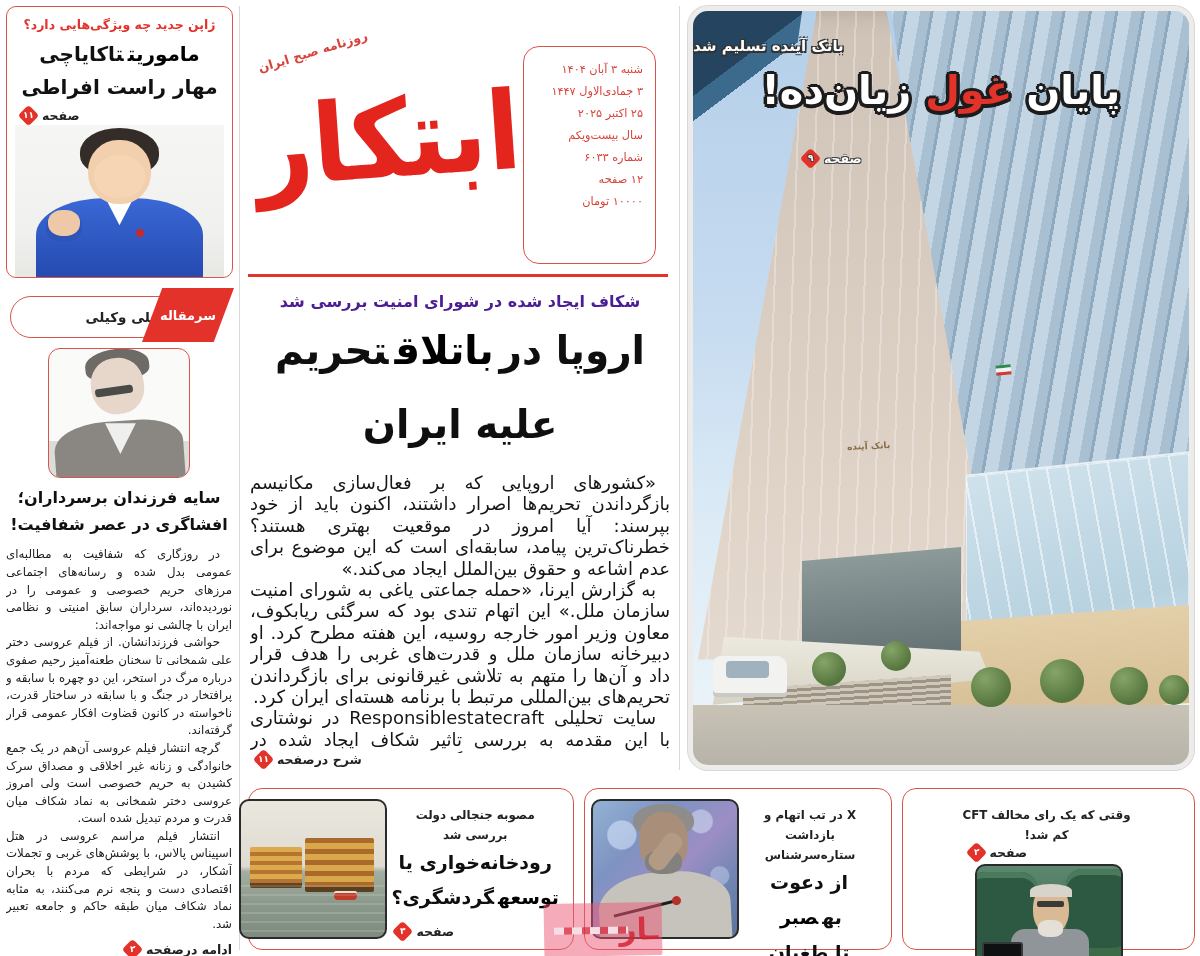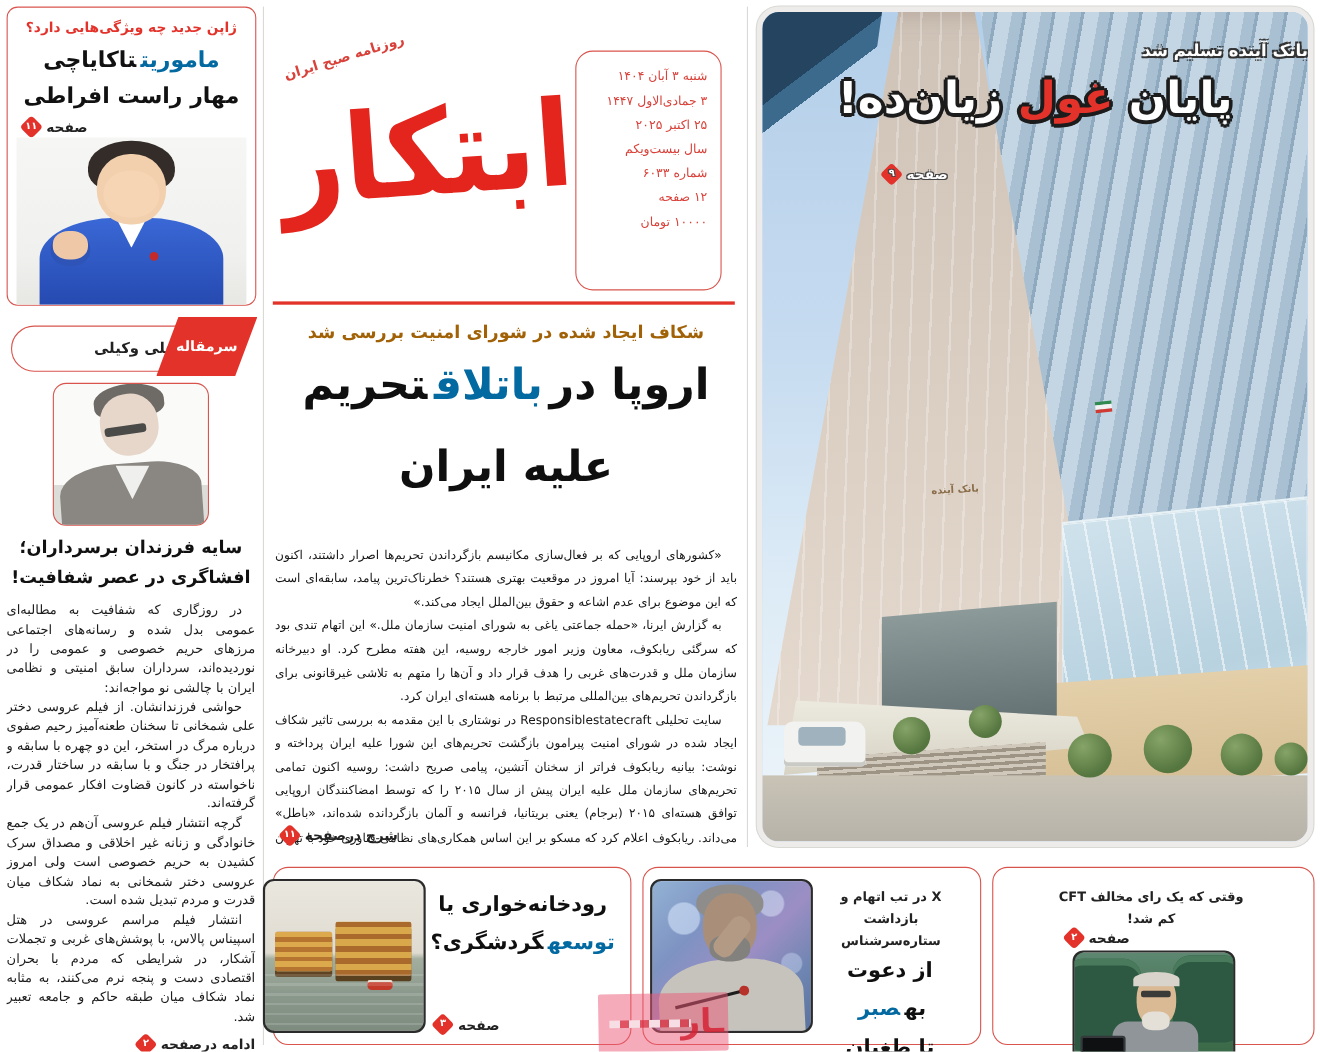--- a/index.html
+++ b/index.html
@@ -1,20 +1,20 @@
 <!DOCTYPE html>
 <html dir="rtl" lang="fa"><head>
 <meta charset="utf-8">
 <style>
   * { margin:0; padding:0; box-sizing:border-box; }
   html,body { background:#ffffff; }
   body { font-family:"DejaVu Sans", sans-serif; width:1200px; height:956px; overflow:hidden; }
   .page { position:relative; width:1200px; height:956px; background:#fff; direction:rtl;border-radius:31px; }
 
-  .red { color:#0369a1; }
+  .red { color:#000000; }
   .vdiv { position:absolute; width:1px; background:#d9d9d6; }
 
   
   .diamond { display:inline-flex; align-items:center; justify-content:center;
     width:15px; height:15px; background:#e3322a; transform:rotate(45deg);
     border-radius:3.5px; margin:0 6px; flex:none; }
   .diamond i { transform:rotate(-45deg); color:#fff; font-style:normal; font-weight:bold;
     font-size:9px; line-height:1; }
   .pageline { display:flex; align-items:center; font-size:12.5px; font-weight:bold; color:#222; }
 
@@ -81,26 +81,26 @@
   .tagline { position:absolute; left:256px; top:44px; color:#d9423a; font-size:12.5px;
     font-weight:bold; transform:rotate(-17deg); }
   .datebox { position:absolute; left:523px; top:46px; width:133px; height:218px;
     border:1.6px solid #d9544d; border-radius:16px; padding:12px 12px 0 6px; }
   .datebox div { color:#d9423a; font-size:11.3px; font-weight:normal; line-height:1.95;
     text-align:right; white-space:nowrap; }
   .mast-rule { position:absolute; left:248px; top:274px; width:420px; height:3px; background:#e3322a; }
 
   
   .main-kicker { position:absolute; left:248px; top:292px; width:424px; text-align:center;
-    font-size:16px; font-weight:bold; color:#a16207; }
+    font-size:16px; font-weight:bold; color:#4c1d95; }
   .main-title { position:absolute; left:244px; top:314px; width:432px; text-align:center;
     font-size:39px; font-weight:bold; color:#0f0f0f; line-height:74px; letter-spacing:-1px; }
   .main-title span { margin:0 3px; }
-  .main-body { position:absolute; left:250px; top:494px; width:420px; height:281px;
-    overflow:hidden; font-size:11px; line-height:21.4px; color:#161616; text-align:justify; }
+  .main-body { position:absolute; left:250px; top:472px; width:420px; height:281px;
+    overflow:hidden; font-size:18px; line-height:21.4px; color:#161616; text-align:justify; }
   .main-body p { text-indent:14px; }
   .main-more { position:absolute; left:250px; top:752px; }
 
   
   .tower-card { position:absolute; left:688px; top:6px; width:506px; height:764px;
     border:5px solid #edecea; border-radius:20px; overflow:hidden; background:#cfe0f0;
     box-shadow:0 0 0 1px #d8d8d5; }
   .tw-sky { position:absolute; inset:0;
     background:linear-gradient(180deg,#b4cfe9 0%,#c6dbf0 40%,#dcebf6 68%,#eef5fa 100%); }
   .tw-glass { position:absolute; inset:0;
@@ -140,21 +140,21 @@
   .tw-pole { position:absolute; left:-4%; top:-2%; width:24%; height:22%;
     background:linear-gradient(135deg,#24445f 0 45%,#3c6a8c 45% 55%,transparent 55%);
     transform:rotate(8deg); }
   .tw-flag { position:absolute; left:61%; top:47%; width:15px; height:10px; display:flex;
     flex-direction:column; transform:rotate(-6deg); }
   .tw-flag b { flex:1; }
   .tw-flag b:nth-child(1){ background:#2f8a4f; } .tw-flag b:nth-child(2){ background:#f2f2f2; }
   .tw-flag b:nth-child(3){ background:#cf3a33; }
   .tw-sign { position:absolute; left:31%; top:57%; color:#8a6d49; font-size:9px; font-weight:bold;
     transform:rotate(-3deg); letter-spacing:1px; }
-  .tw-kicker { position:absolute; left:0; top:26px; width:100%; text-align:right; color:#fff;
+  .tw-kicker { position:absolute; left:0; top:26px; width:100%; text-align:left; color:#fff;
     font-size:15px; font-weight:bold;
     text-shadow:-1.5px -1.5px 0 #333,1.5px -1.5px 0 #333,-1.5px 1.5px 0 #333,1.5px 1.5px 0 #333; }
   .tw-title { position:absolute; left:0; top:56px; width:100%; text-align:center;
     font-size:40px; font-weight:bold; color:#fff; letter-spacing:-1px;
     text-shadow:-2.5px -2.5px 0 #1c1c1c,2.5px -2.5px 0 #1c1c1c,-2.5px 2.5px 0 #1c1c1c,
       2.5px 2.5px 0 #1c1c1c,0 3.5px 0 #1c1c1c,0 -3.5px 0 #1c1c1c,3.5px 0 0 #1c1c1c,-3.5px 0 0 #1c1c1c; }
   .tw-title .red { color:#e3322a; }
   .tw-pageline { position:absolute; left:104px; top:140px; color:#fff;
     text-shadow:-1px -1px 0 #444,1px 1px 0 #444,-1px 1px 0 #444,1px -1px 0 #444; }
 
@@ -358,20 +358,24 @@
     <div class="pageline tw-pageline">
       <span>صفحه</span>
       <span class="diamond">
           <i>۹</i>
         </span>
     </div>
   </section>
 
   <section class="story-box" style="left:248px; width:326px;">
     <div class="sb-text">
+      <div class="sb-kicker">
+        <span>مصوبه جنجالی دولت</span><br>
+        <span>بررسی شد</span>
+      </div>
       <div class="sb-title">
         <span>رودخانه‌خواری یا</span><br>
         <span class="red">توسعه</span><span>گردشگری؟</span>
       </div>
       <div class="pageline">
         <span>صفحه</span>
         <span class="diamond">
             <i>۳</i>
           </span>
       </div>

